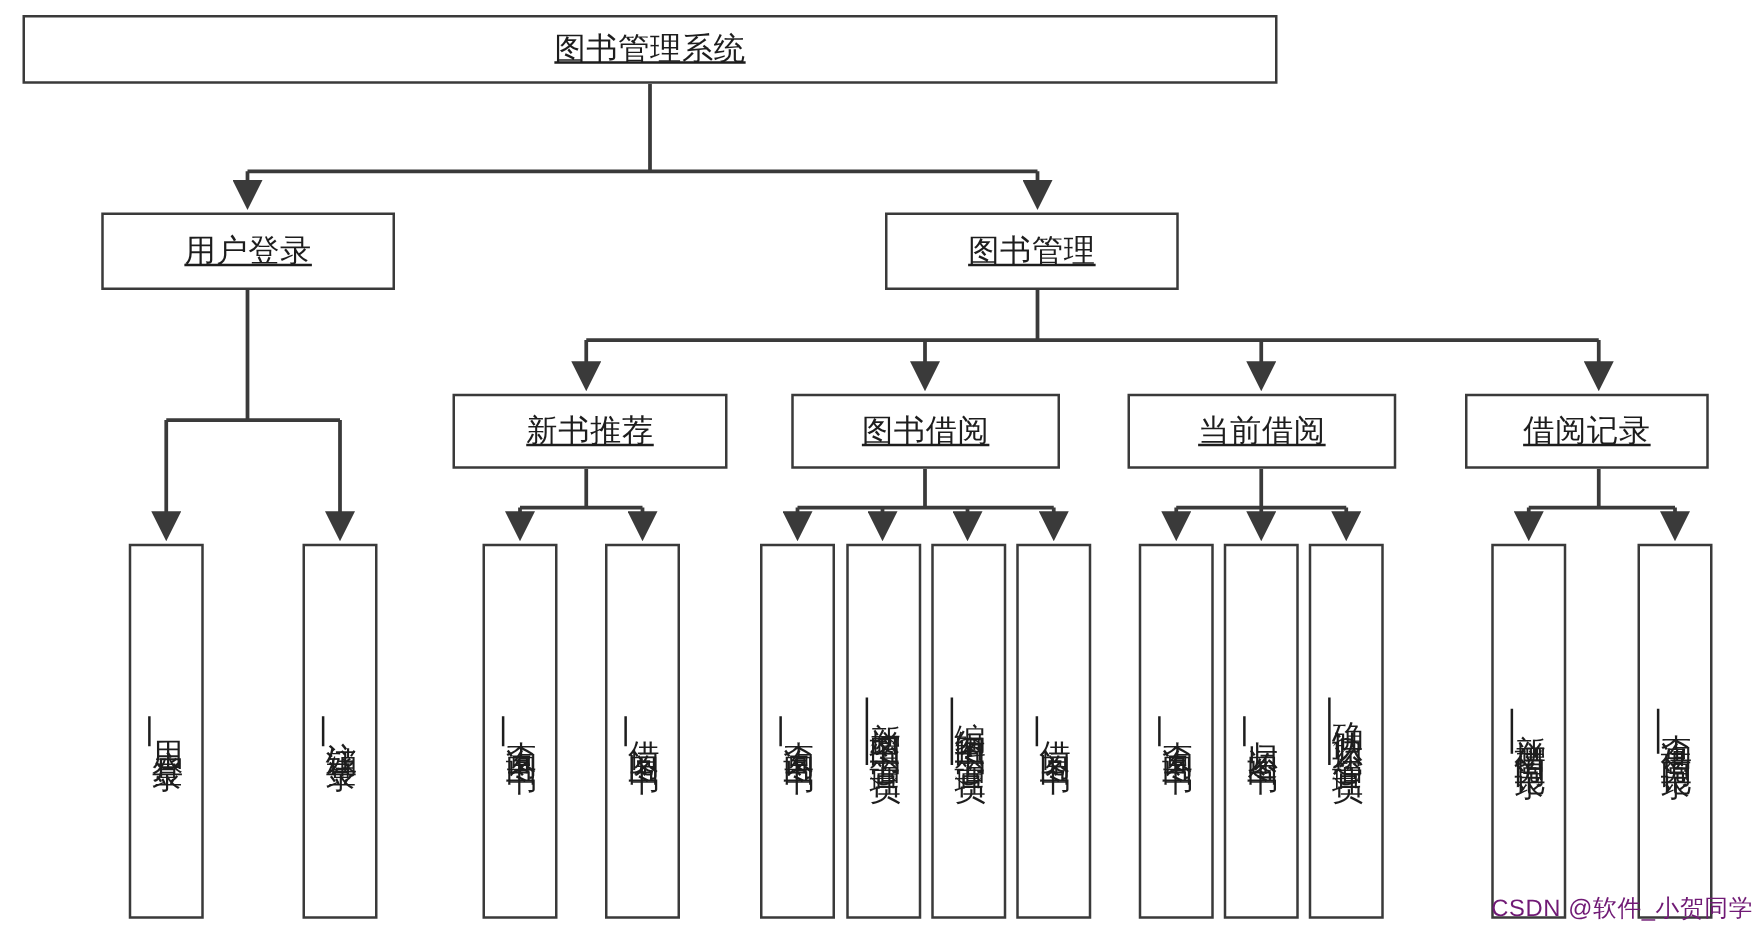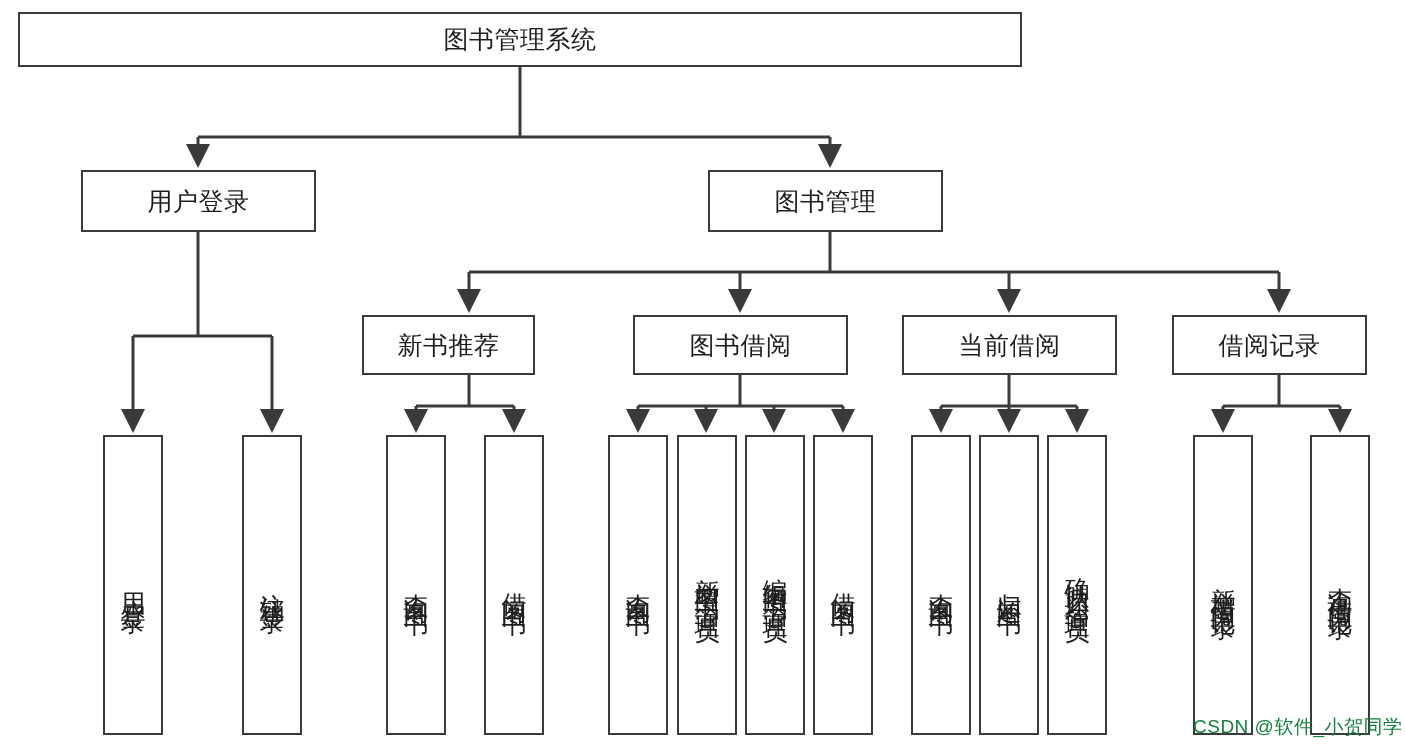--- a/index.html
+++ b/index.html
@@ -36,20 +36,21 @@
     display: flex;
     align-items: center;
     justify-content: center;
     overflow: hidden;
   }
   .node .node-label {
     color: #1d1d1d;
     text-align: center;
     line-height: 1.15;
     white-space: nowrap;
+    text-decoration: underline;
   }
   
   .node.horiz .node-label {
     font-size: 25px;
     letter-spacing: 0.5px;
   }
   .node.root .node-label {
     font-size: 25px;
   }
   
@@ -64,21 +65,21 @@
     letter-spacing: 6px;
     line-height: 1;
     white-space: nowrap;
     max-height: 100%;
   }
   .watermark {
     position: absolute;
     left: 1193px;
     top: 714px;
     font-size: 19px;
-    color: #15803d;
+    color: #701a75;
     white-space: nowrap;
     letter-spacing: 0.5px;
   }
 </style>
 </head>
 <body>
 
 <div id="diagram-root">
 
   <svg class="edges" viewBox="0 0 1405 747" xmlns="http://www.w3.org/2000/svg">
@@ -138,21 +139,21 @@
   </div>
 
   <div class="node horiz" style="left:81px; top:170px; width:235px; height:62px;">
     <span class="node-label">用户登录</span>
   </div>
 
   <div class="node horiz" style="left:708px; top:170px; width:235px; height:62px;">
     <span class="node-label">图书管理</span>
   </div>
 
-  <div class="node horiz" style="left:362px; top:315px; width:173px; height:60px;">
+  <div class="node horiz" style="left:362px; top:315px; width:220px; height:60px;">
     <span class="node-label">新书推荐</span>
   </div>
 
   <div class="node horiz" style="left:902px; top:315px; width:215px; height:60px;">
     <span class="node-label">当前借阅</span>
   </div>
 
   <div class="node horiz" style="left:633px; top:315px; width:215px; height:60px;">
     <span class="node-label">图书借阅</span>
   </div>

